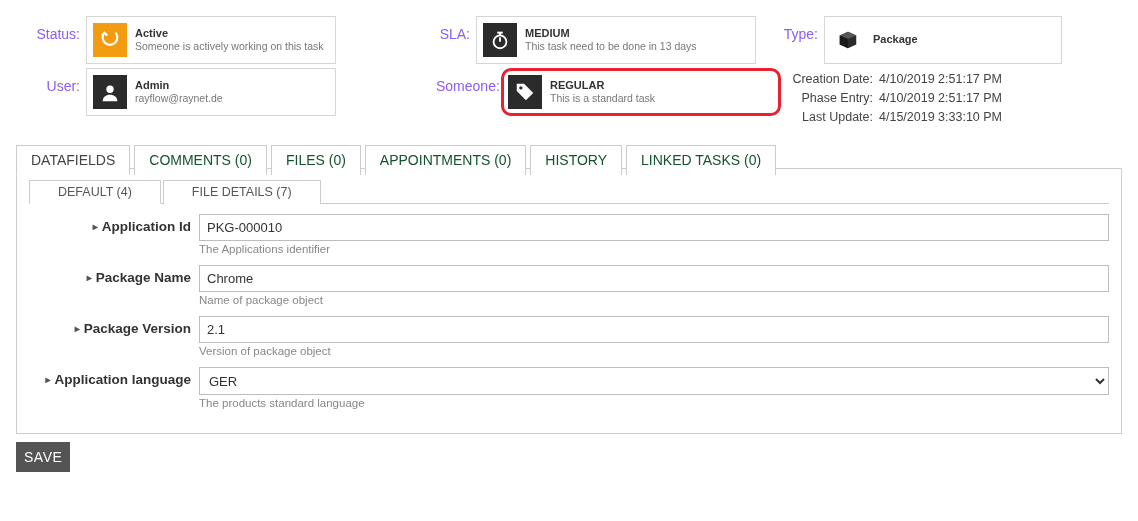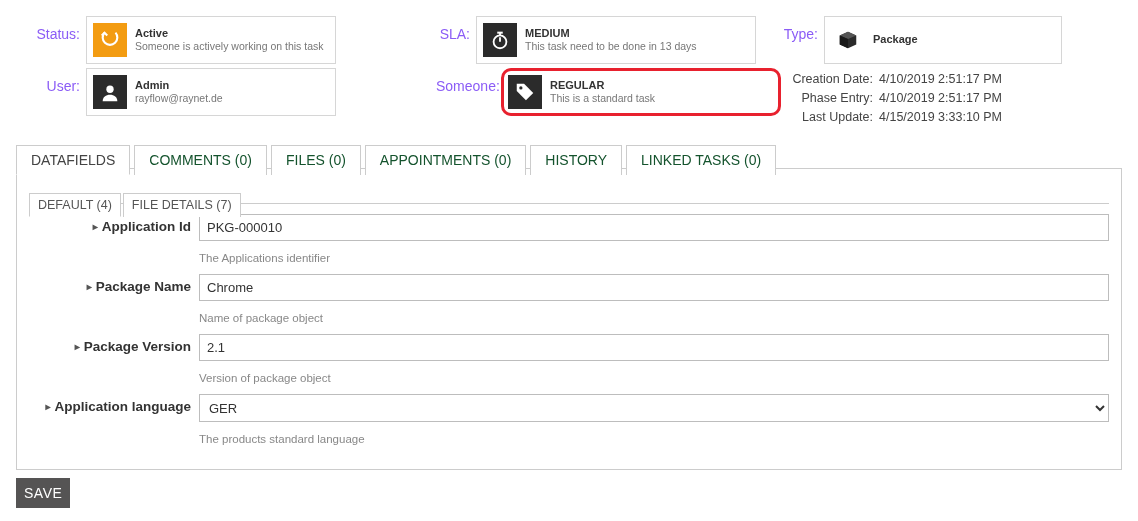--- a/index.html
+++ b/index.html
@@ -93,27 +93,27 @@
     padding: 10px 12px 14px 12px;
   }
   .subtabs {
     display: flex;
     border-bottom: 1px solid #ccc;
     margin-bottom: 10px;
   }
   .subtab {
     border: 1px solid #ccc;
     border-bottom: none;
-    padding: 4px 8px;
+    padding: 4px 28px;
     margin-right: 2px;
     font-size: 12.5px;
     color: #555;
     background: #fff;
     position: relative;
-    top: 14px;
+    top: 1px;
     cursor: pointer;
   }
   .subtab.active { border-bottom: 1px solid #fff; }
   .field-row { display: flex; align-items: flex-start; margin-bottom: 10px; }
   .field-label {
     width: 170px;
     text-align: right;
     padding-right: 8px;
     padding-top: 5px;
     font-weight: 600;
@@ -142,21 +142,21 @@
     border: 1px solid #bdbdbd;
     padding: 4px 5px;
     font-size: 13px;
     color: #333;
     background: #fff;
     height: 28px;
   }
   .field-help {
     font-size: 11.5px;
     color: #888;
-    margin-top: 11px;
+    margin-top: 2px;
   }
   .buttons { margin-top: 8px; display: flex; gap: 6px; }
   .btn {
     background: #555454;
     color: #fff;
     border: none;
     padding: 7px 8px;
     font-size: 14px;
     letter-spacing: 0.5px;
     cursor: pointer;

